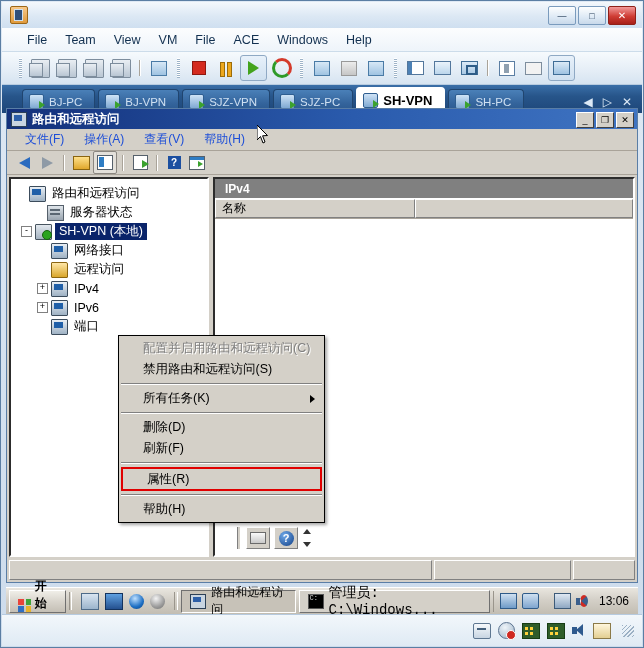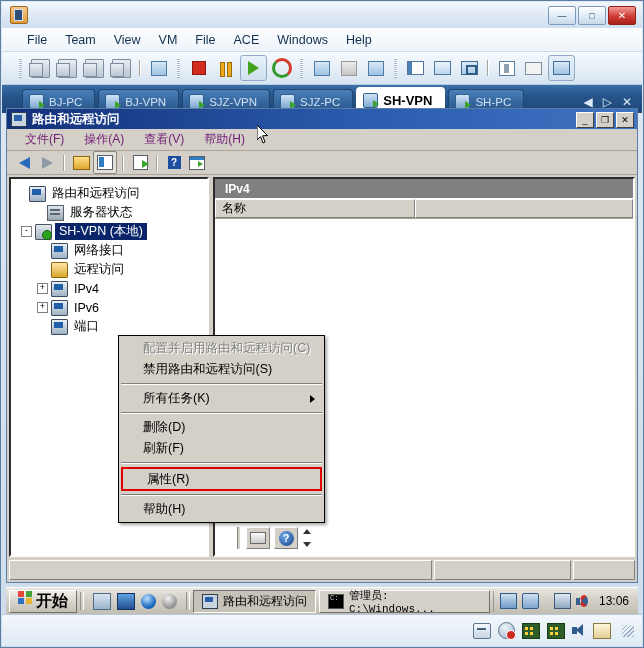--- a/index.html
+++ b/index.html
@@ -130,21 +130,21 @@
   .mmc-title .mt{color:#fff;font-size:12.5px;font-weight:bold;}
   .mmc-wb{position:absolute;right:3px;top:3px;display:flex;gap:2px;}
   .mwb{width:16px;height:14px;background:#d4d0c8;border:1px solid #fff;
        border-right-color:#404040;border-bottom-color:#404040;
        display:flex;align-items:center;justify-content:center;
        font-size:9px;font-family:"Liberation Sans",sans-serif;color:#000;}
   .mmc-menu{
     height:22px;background:#d4d0c8;border-bottom:1px solid #a9a399;
     display:flex;align-items:center;padding-left:8px;box-sizing:border-box;
   }
-  .mmc-menu div{padding:2px 10px;font-size:12px;color:#701a75;}
+  .mmc-menu div{padding:2px 10px;font-size:12px;color:#1d4ed8;}
   .mmc-tool{
     height:24px;background:#d4d0c8;border-bottom:1px solid #a9a399;
     display:flex;align-items:center;padding-left:6px;box-sizing:border-box;gap:1px;
   }
   .mtb{width:22px;height:21px;display:flex;align-items:center;justify-content:center;border-radius:2px;}
   .mtb.sunk{border:1px solid #8a8680;background:#e3e0da;}
   .sep{width:1px;height:16px;background:#a9a399;margin:0 4px;border-right:1px solid #fff;}
   .arw{width:0;height:0;border-top:6px solid transparent;border-bottom:6px solid transparent;}
   .arw.l{border-right:11px solid #2b6bbf;}
   .arw.r{border-left:11px solid #8e9aa6;}
@@ -251,24 +251,24 @@
   .stcell.b{width:135px;}
   .stcell.c{width:60px;}
   
   .taskbar{
     position:absolute;left:5px;top:586px;width:632px;height:27px;
     background:linear-gradient(#e9e6df,#d4d0c8 45%,#c2bdb2);
     border-top:1px solid #fff;
     display:flex;align-items:center;padding:0 3px;box-sizing:border-box;gap:3px;
   }
   .start{
-    height:21px;display:flex;align-items:flex-start;gap:4px;padding:0 8px;
+    height:21px;display:flex;align-items:flex-end;gap:4px;padding:0 8px;
     background:linear-gradient(#f0eee8,#d8d4cc 50%,#c4bfb5);
     border:1px solid #fff;border-right-color:#707070;border-bottom-color:#707070;
-    font-size:16px;font-weight:bold;
+    font-size:12px;font-weight:bold;
   }
   .start .flag{
     width:14px;height:13px;position:relative;
     background:
       linear-gradient(#e8443a,#e8443a) 0 0/6px 6px no-repeat,
       linear-gradient(#3fa33a,#3fa33a) 8px 0/6px 6px no-repeat,
       linear-gradient(#2f6fc4,#2f6fc4) 0 7px/6px 6px no-repeat,
       linear-gradient(#e8b22a,#e8b22a) 8px 7px/6px 6px no-repeat;
   }
   .qlaunch{display:flex;align-items:center;gap:6px;padding:0 6px;}
@@ -612,21 +612,21 @@
       <span class="ql ie"></span>
       <span class="ql ie2"></span>
     </div>
     <div class="tsep"></div>
     <div class="tbtn pressed">
       <span class="bi bi-mmc"></span>
       <span>路由和远程访问</span>
     </div>
     <div class="tbtn">
       <span class="bi bi-cmd"></span>
-      <span style="font-family:'Liberation Mono',monospace;font-size:11px;">管理员: C:\Windows...</span>
+      <span style="font-family:'Liberation Mono',monospace;font-size:14px;">管理员: C:\Windows...</span>
     </div>
     <div class="tray">
       <span class="tr net"></span>
       <span class="tr net2"></span>
       <span style="width:5px;display:inline-block;"></span>
       <span class="tr scr"></span>
       <span class="tr snd tr-x"></span>
       <span class="clock">13:06</span>
     </div>
   </div>

